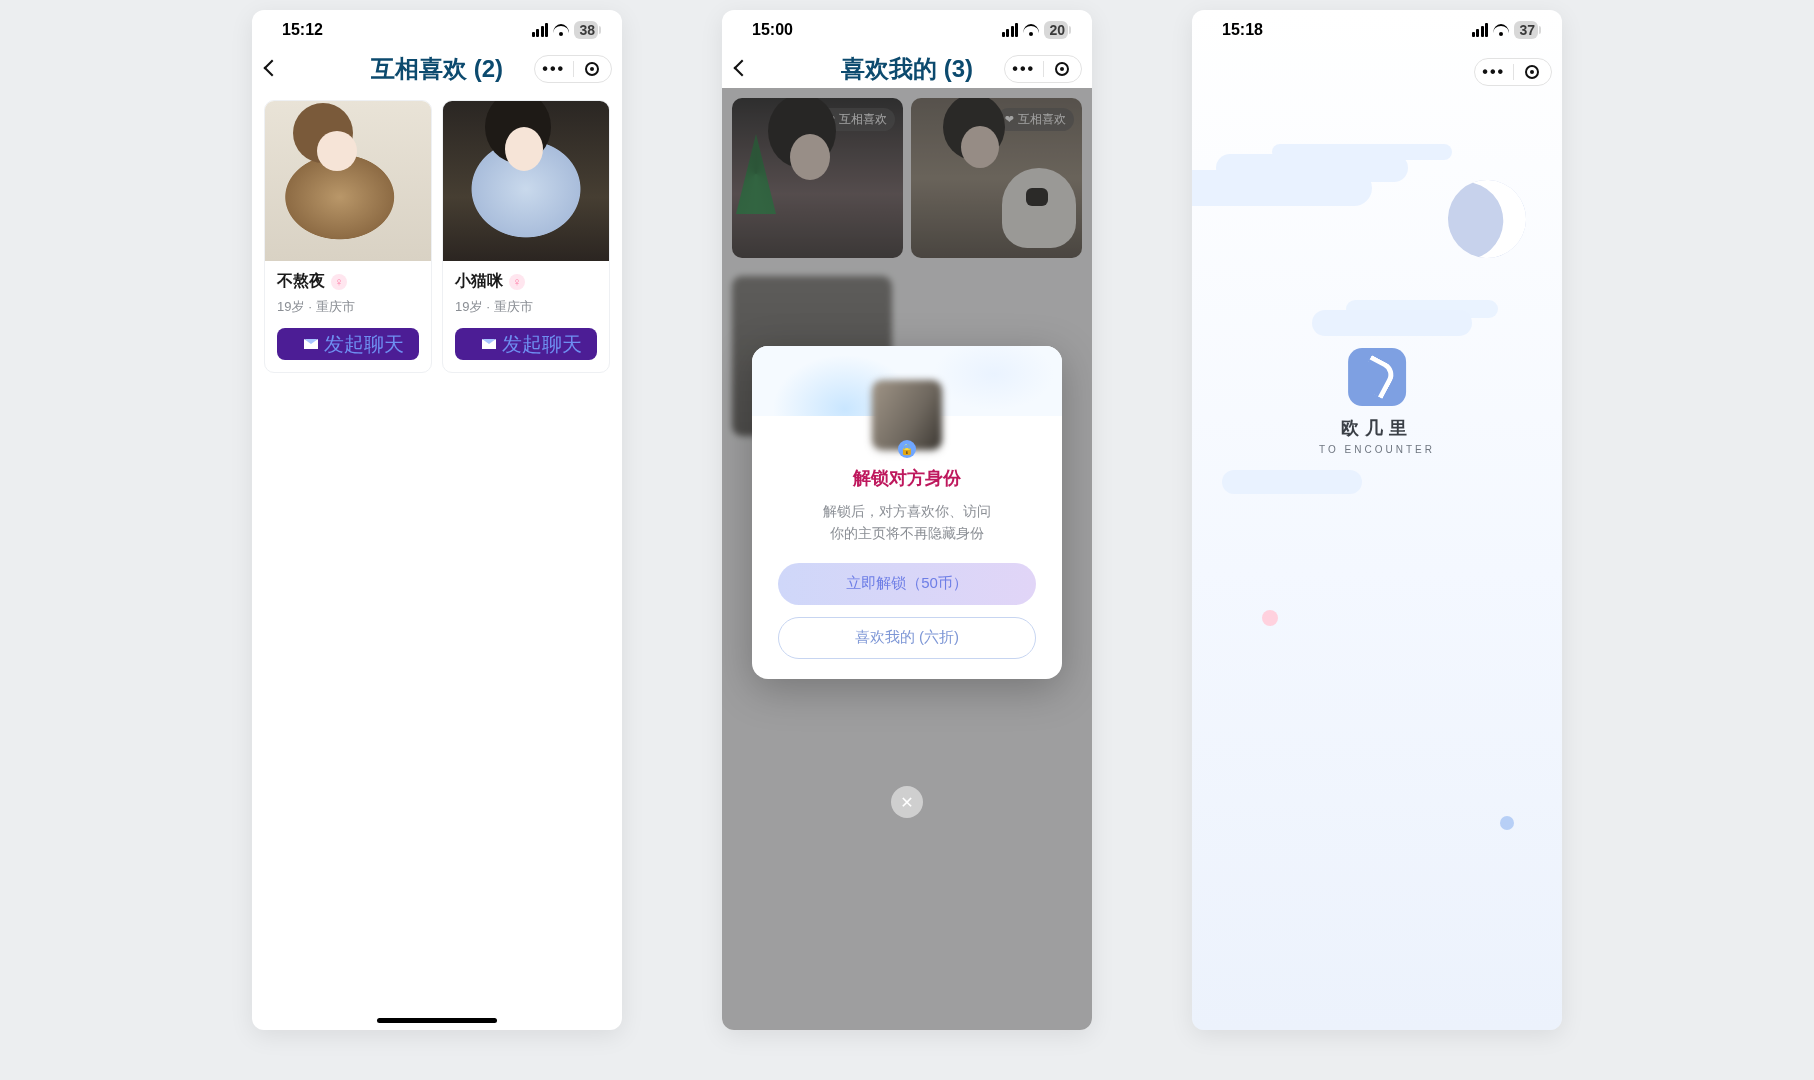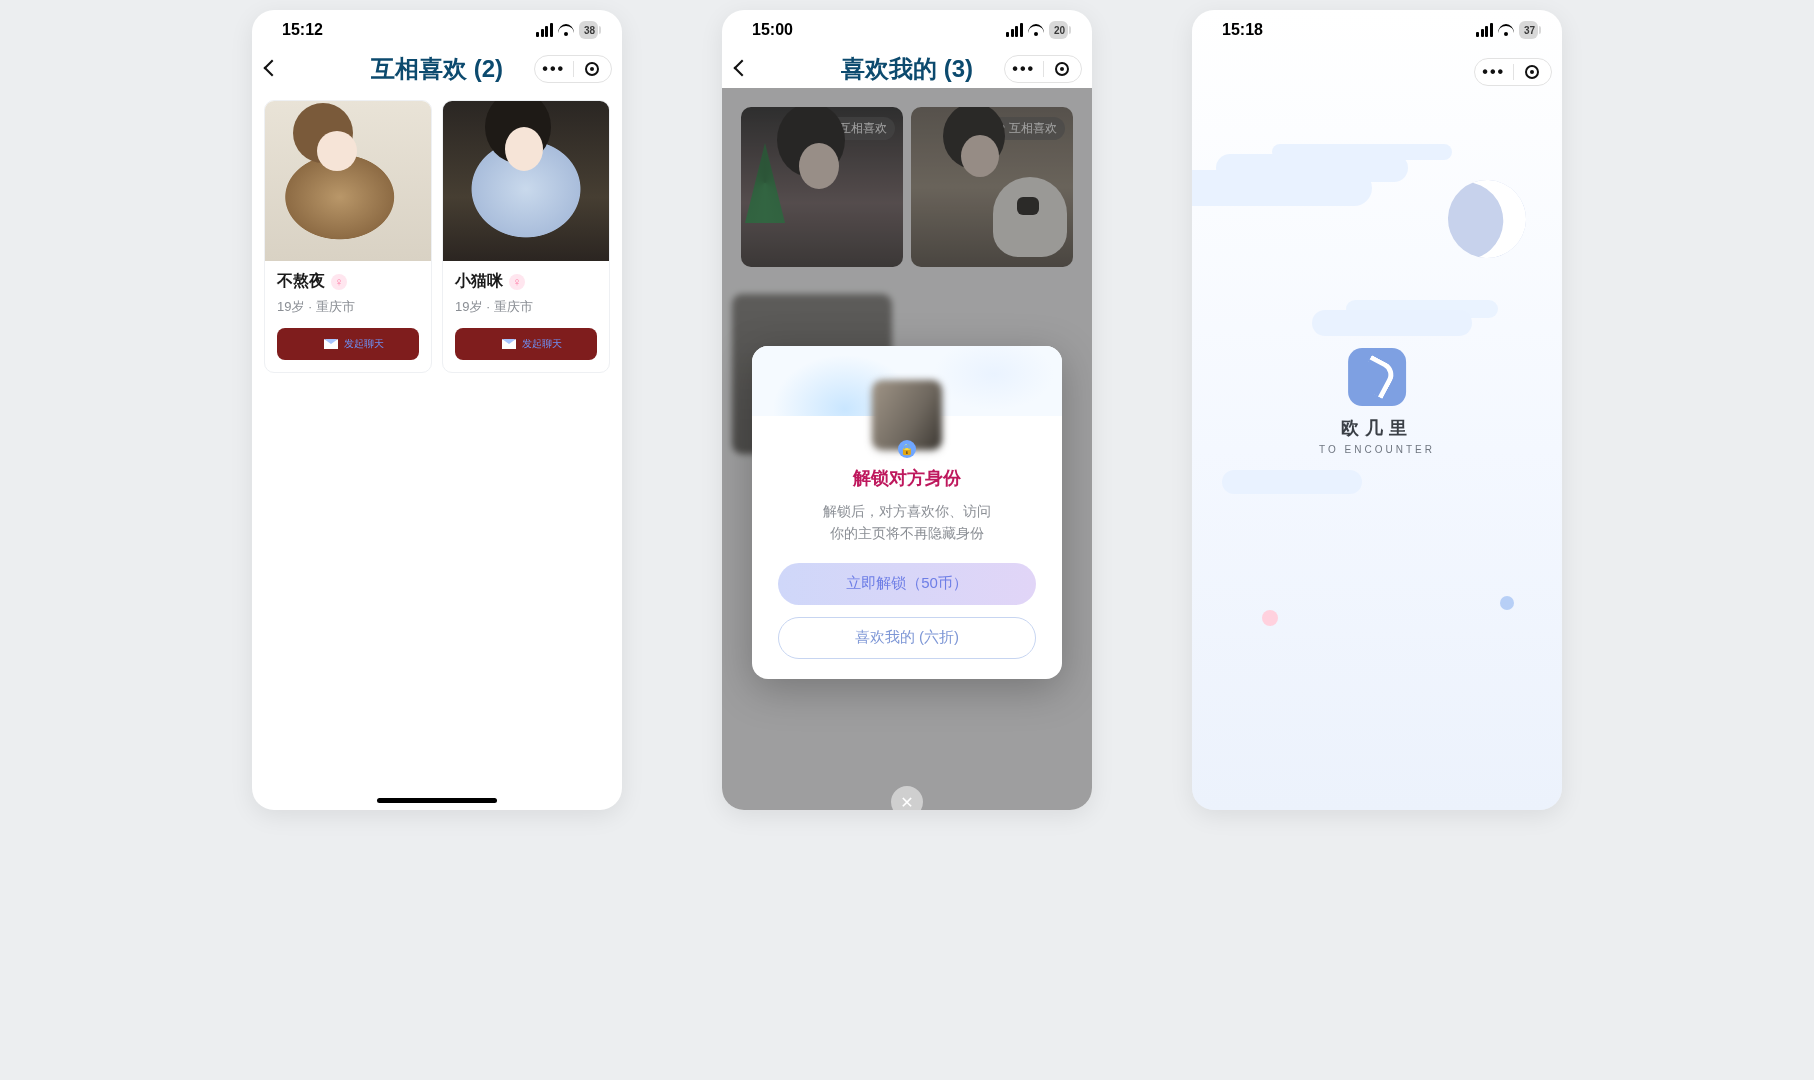--- a/index.html
+++ b/index.html
@@ -1,28 +1,28 @@
 <!DOCTYPE html>
 <html><head>
 <meta charset="utf-8">
 <style>
   * { box-sizing: border-box; margin: 0; padding: 0; font-family: -apple-system, "PingFang SC", "Helvetica Neue", Arial, sans-serif; }
   body { background: #eceef0; width: 1814px; height: 1080px; overflow: hidden; }
   .stage { display: flex; gap: 100px; padding: 10px 40px; justify-content: center; }
   .phone {
-    width: 370px; height: 800px; background: #fff; border-radius: 22px; position: relative;
+    width: 370px; height: 1020px; background: #fff; border-radius: 12px; position: relative;
     box-shadow: 0 6px 24px rgba(0,0,0,0.08); overflow: hidden; flex: 0 0 370px;
   }
   
   .statusbar { height: 40px; display: flex; align-items: center; justify-content: space-between; padding: 0 24px 0 30px; font-weight: 700; font-size: 16px; }
   .statusbar .right { display: flex; align-items: center; gap: 5px; }
   .sig { display: inline-flex; align-items: flex-end; gap: 1.5px; }
   .sig i { width: 3px; background:#000; display:block; border-radius:1px; }
   .sig i:nth-child(1){height:5px}.sig i:nth-child(2){height:8px}.sig i:nth-child(3){height:11px}.sig i:nth-child(4){height:14px}
-  .batt { display:inline-flex; align-items:center; background:#d8d8d8; border-radius:6px; padding:0 3px 0 5px; height:18px; font-size:10px; font-weight:700; color:#3a3a3a; position:relative;}
+  .batt { display:inline-flex; align-items:center; background:#d8d8d8; border-radius:6px; padding:0 3px 0 5px; height:18px; font-size:14px; font-weight:700; color:#3a3a3a; position:relative;}
   .batt::after{content:"";position:absolute;right:-3px;top:5px;width:2px;height:8px;background:#d8d8d8;border-radius:0 2px 2px 0;}
   
   .navbar { height: 38px; display:flex; align-items:center; justify-content:center; position:relative; }
   .navbar .title { font-size: 24px; font-weight: 700; color:#0c4a6e; }
   .navbar .back { position:absolute; left:14px; top:50%; transform:translateY(-50%); }
   .capsule { position:absolute; right:10px; top:50%; transform:translateY(-50%); width:78px; height:28px; border:1px solid #e2e2e2; border-radius:16px; display:flex; align-items:center; background:#fff; }
   .capsule .half { flex:1; display:flex; align-items:center; justify-content:center; }
   .capsule .sep { width:1px; height:16px; background:#e2e2e2; }
   
   .home-ind { position:absolute; bottom:7px; left:50%; transform:translateX(-50%); width:120px; height:5px; border-radius:3px; background:#000; }
@@ -35,27 +35,27 @@
               linear-gradient(#e9e3d7,#d9d2c4); }
   .photo.p1::after{content:"";position:absolute;left:52px;top:30px;width:40px;height:40px;border-radius:50%;background:#f6e4d7;box-shadow: -14px -18px 0 10px #7a5a3a;}
   .photo.p2 { background: radial-gradient(90px 80px at 50% 55%, #c9d9ec 0%, #a9bddb 60%, transparent 61%),
               linear-gradient(#2a2623,#463e32 60%, #2b2521); }
   .photo.p2::after{content:"";position:absolute;left:62px;top:26px;width:38px;height:44px;border-radius:50%;background:#f6e4d7;box-shadow: -6px -22px 0 14px #1e1a16;}
   .usercard .body { padding: 10px 12px 12px; }
   .uname-row { display:flex; align-items:center; gap:6px; }
   .uname { font-size:16px; font-weight:600; color:#1a1a1a; }
   .gender-badge { width:16px;height:16px;border-radius:50%;background:#ffe6ef;display:inline-flex;align-items:center;justify-content:center;color:#ff7ea8;font-size:12px; }
   .sub { font-size:13px; color:#8a8e94; margin-top:6px; }
-  .chat-btn { margin-top:12px; background:#7f1d1d; border-radius:8px; height:32px; display:flex; align-items:center; justify-content:center; gap:6px; color:#6e8ff1; font-size:10px; cursor:pointer;padding-left:12px; }
+  .chat-btn { margin-top:12px; background:#4c1d95; border-radius:8px; height:32px; display:flex; align-items:center; justify-content:center; gap:6px; color:#6e8ff1; font-size:20px; cursor:pointer;padding-left:12px; }
   .chat-btn .ico { width:14px;height:10px;background:#a8c6ff;border-radius:2px;display:inline-block;position:relative;}
   .chat-btn .ico::after{content:"";position:absolute;inset:0;border-top:5px solid transparent;border-left:7px solid #fff;border-right:7px solid #fff;}
 
   
   .s2 .content { position:relative; height:calc(100% - 78px); background:#f7f8f9; }
-  .s2 .cards-under { display:flex; gap:8px; padding:19px; }
+  .s2 .cards-under { display:flex; gap:8px; padding:10px; }
   .s2 .card-under { flex:1; height:160px; border-radius:10px; position:relative; overflow:hidden; }
   .cu1 { background: linear-gradient(#222,#6b5b5c 60%, #3a3432);}
   .cu1::after{content:"";position:absolute;left:58px;top:36px;width:40px;height:46px;border-radius:50%;background:#ecd8cc;box-shadow: -8px -26px 0 14px #151311;}
   .cu1 .tree{position:absolute;left:4px;top:36px;width:40px;height:80px;background:conic-gradient(from 0deg,#1d6a33,#2a8a46,#1d6a33);clip-path:polygon(50% 0,100% 100%,0 100%);} 
   .cu2 { background: linear-gradient(#6e655a,#938776 50%, #564e44);} 
   .cu2::after{content:"";position:absolute;left:50px;top:28px;width:38px;height:42px;border-radius:50%;background:#e8d5c8;box-shadow: -6px -20px 0 12px #1a1714;}
   .cu2 .dog{position:absolute;right:6px;bottom:10px;width:74px;height:80px;border-radius:44px 44px 30px 30px;background:#f0eee9;}
   .cu2 .dog::after{content:"";position:absolute;left:24px;top:20px;width:22px;height:18px;background:#1b1916;border-radius:6px;}
   .mutual-chip{position:absolute;top:10px;right:8px;background:rgba(80,80,80,0.6);color:#fff;font-size:12px;padding:3px 8px;border-radius:12px;display:flex;align-items:center;gap:4px;}
   .mutual-chip::before{content:"❤";font-size:11px;color:#fff;}

